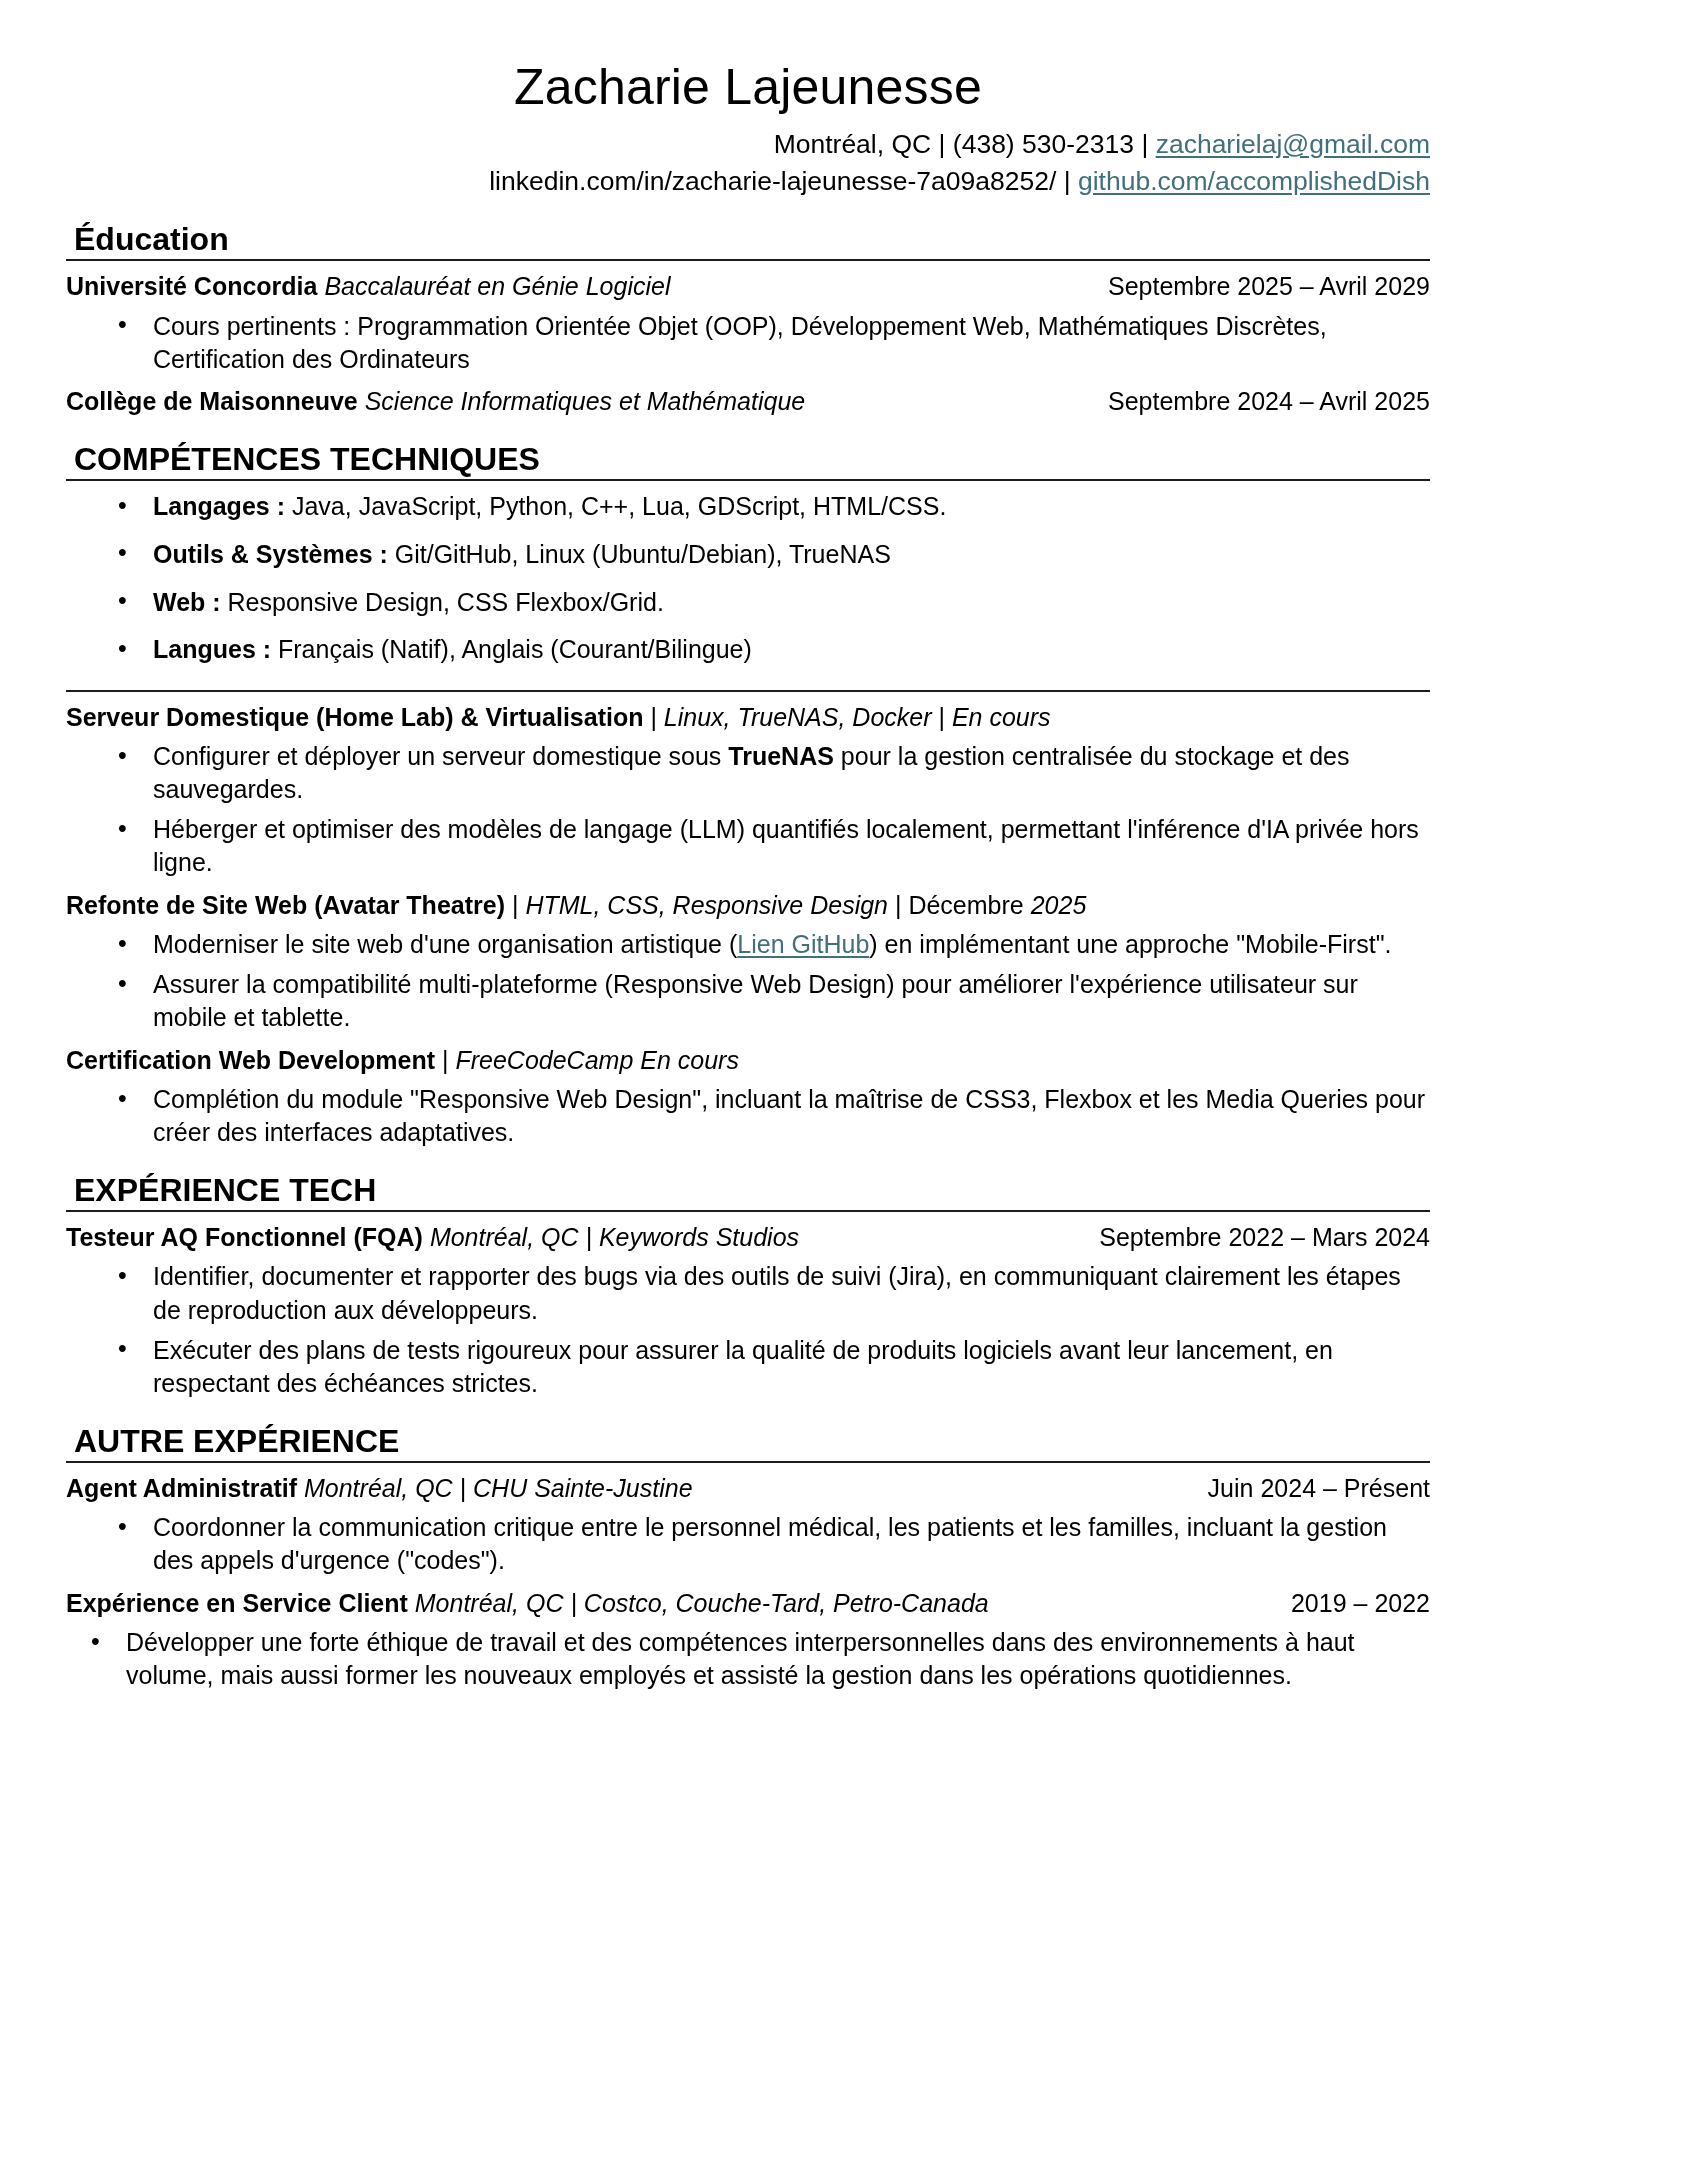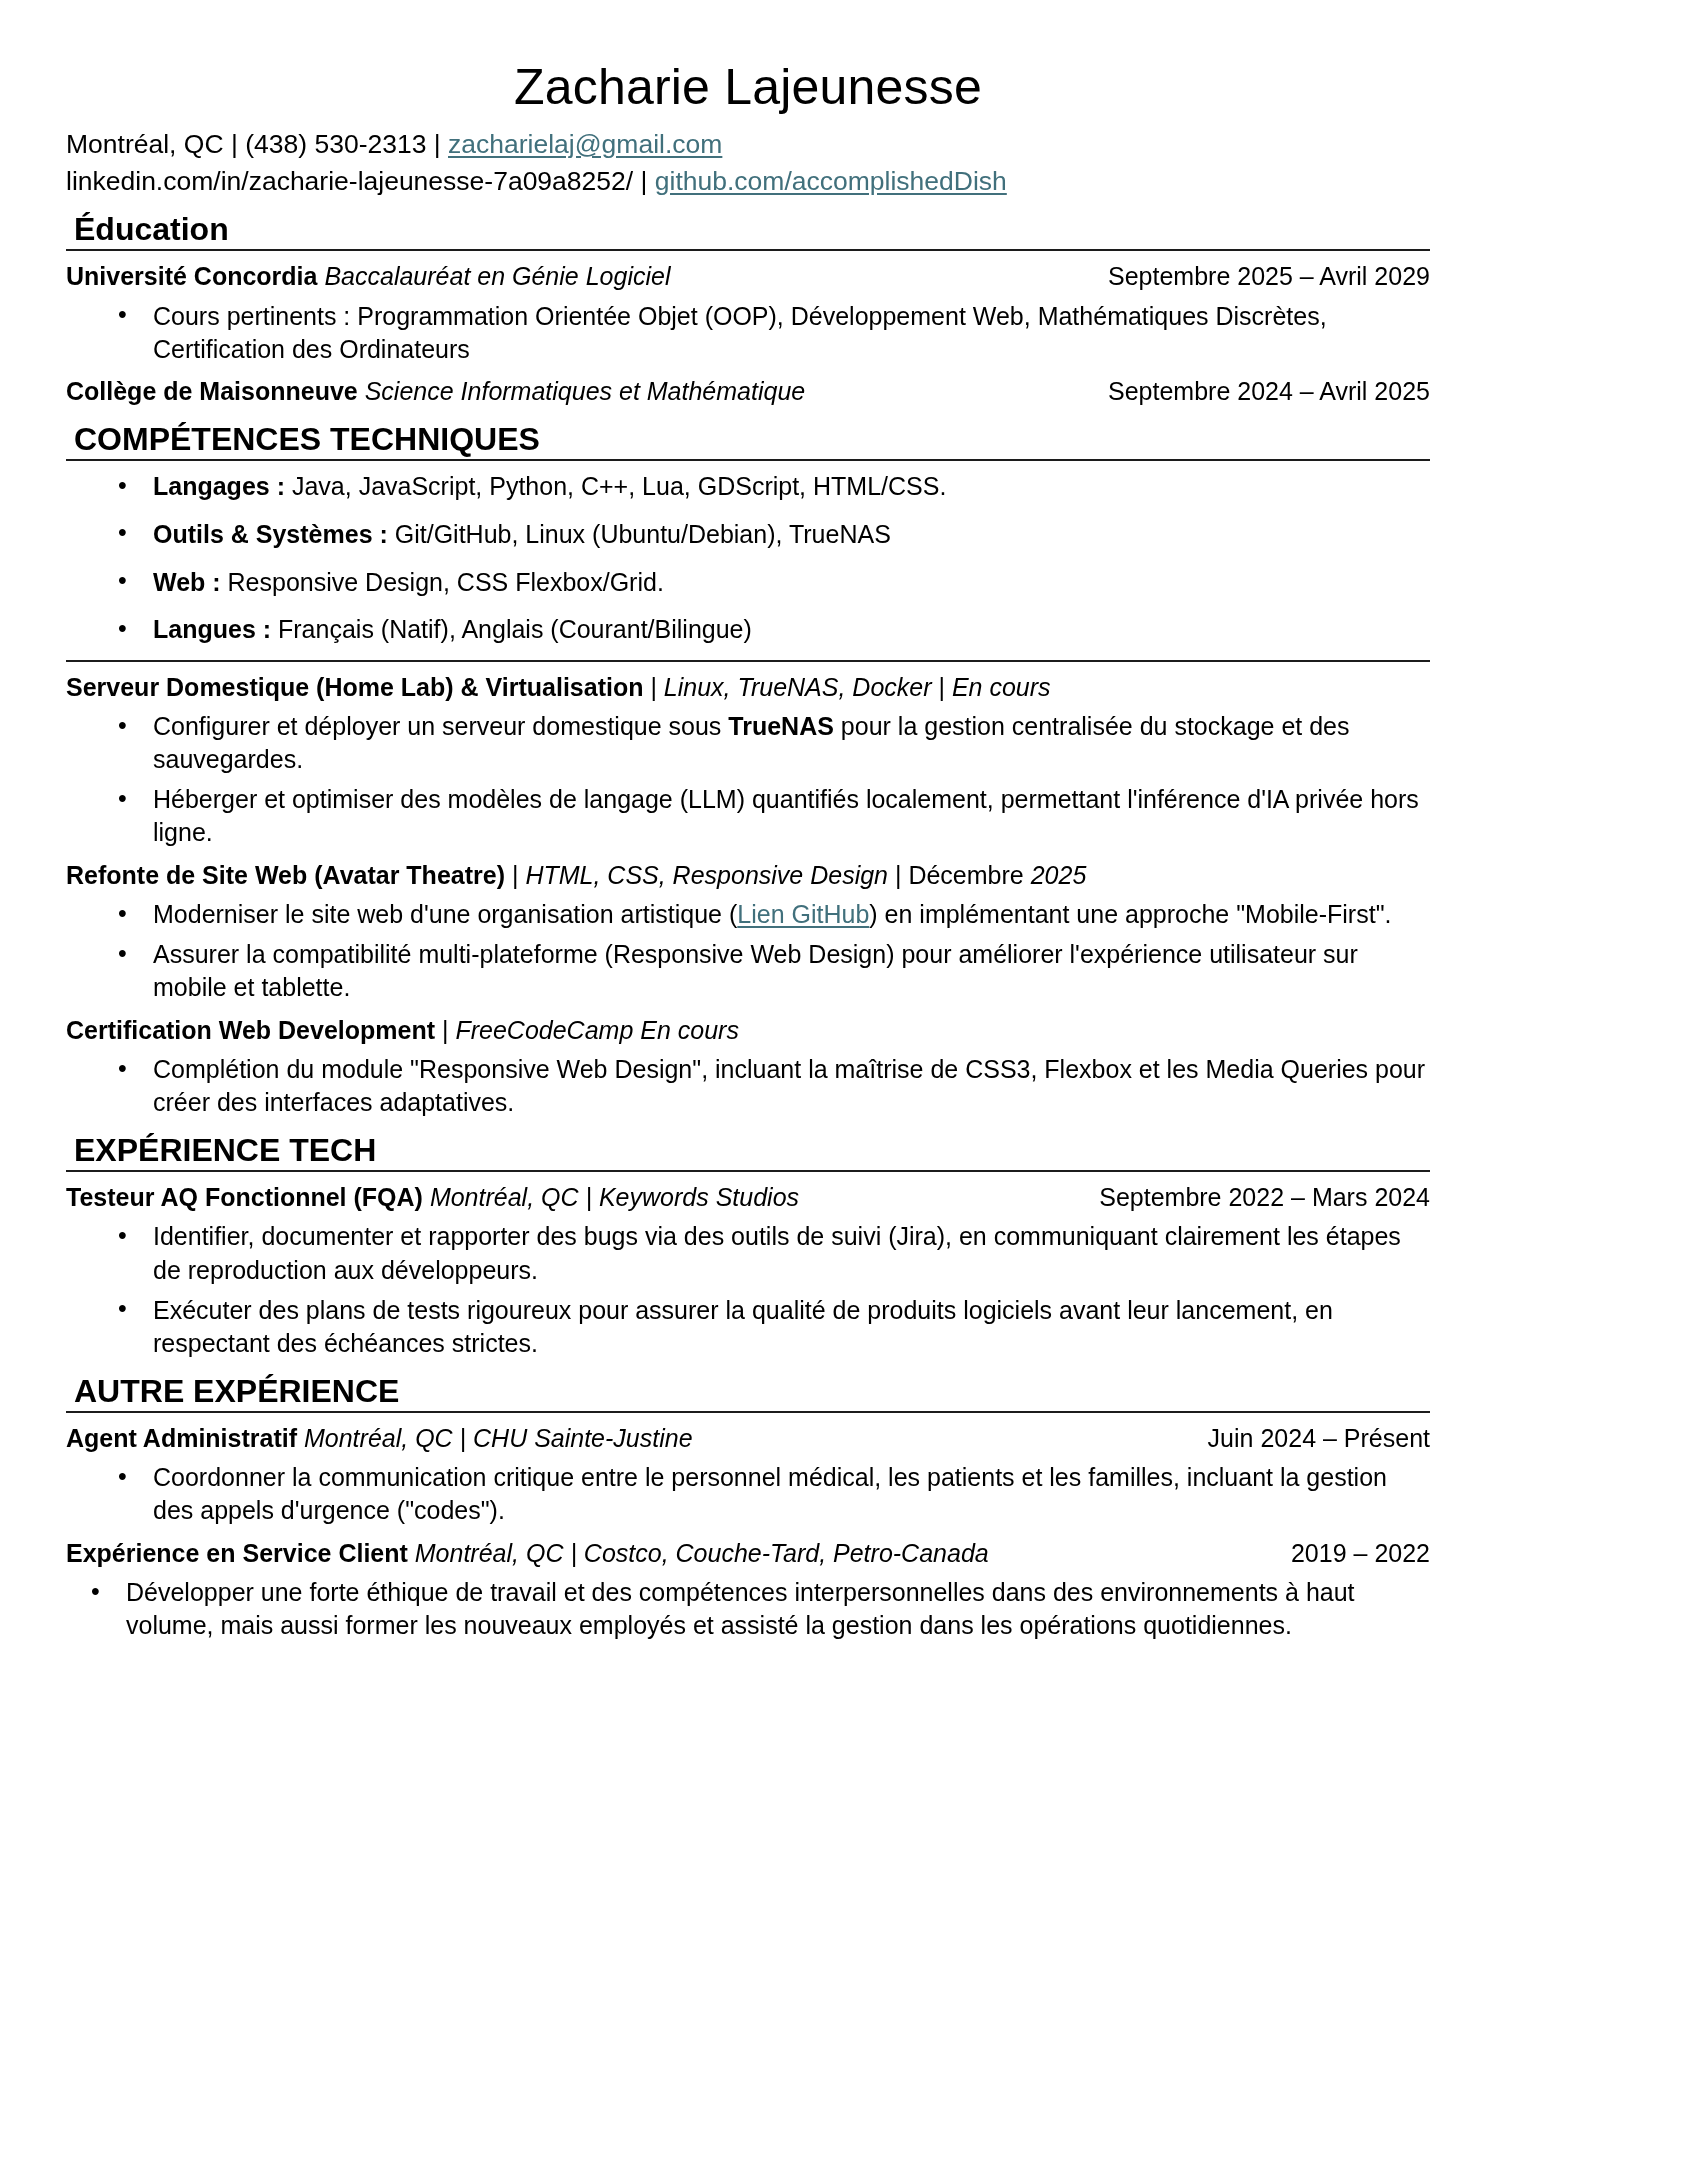--- a/index.html
+++ b/index.html
@@ -25,36 +25,36 @@
   
   .name {
     text-align: center;
     font-size: 50px;
     font-weight: 400;
     line-height: 1.15;
     margin: 18.5px 0 12px 0;
     letter-spacing: 0.2px;
   }
   .contact-line {
-    text-align: left;
+    text-align: right;
     font-size: 26.5px;
     line-height: 1.28;
     font-weight: 400;
   }
   .contact-line + .contact-line { margin-top: 2.6px; }
   .lnk {
     color: #41707c;
     text-decoration: underline;
     text-underline-offset: 3.3px;
   }
   .sep { color: #000; }
 
   
   .section {
-    margin-top: 13px;
+    margin-top: 23px;
   }
   .sec-head {
     font-size: 32px;
     font-weight: 700;
     line-height: 1.14;
     padding-left: 8px;
     margin: 0;
   }
   .rule {
     border-bottom: 2px solid #1c1c1c;

